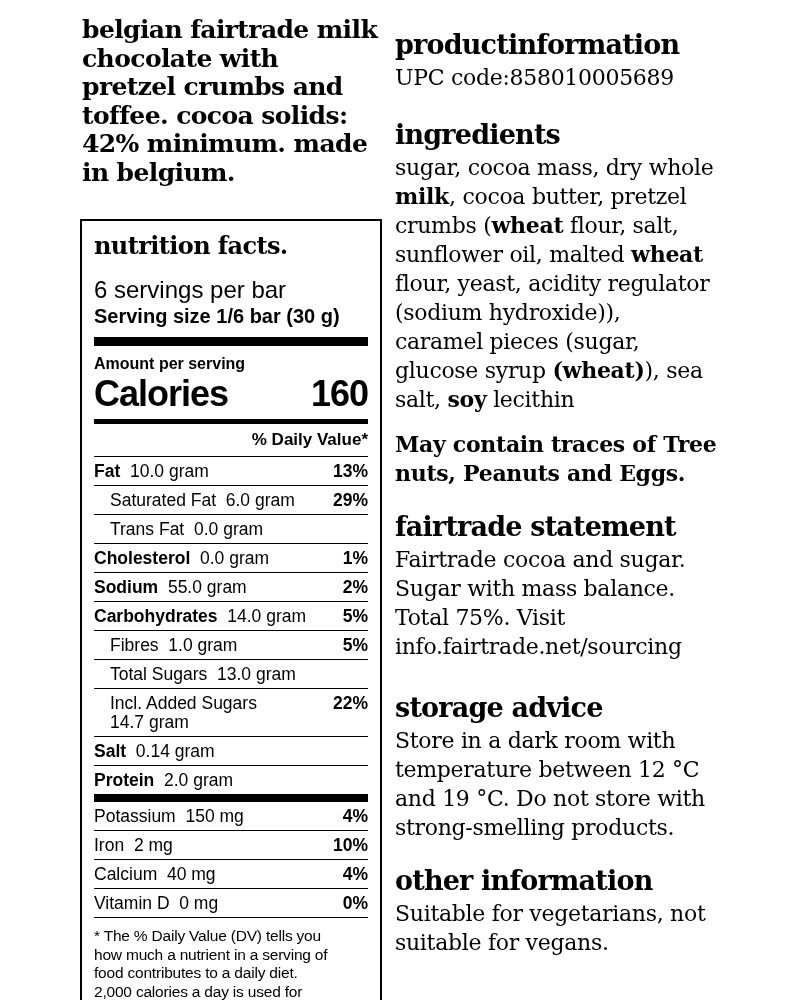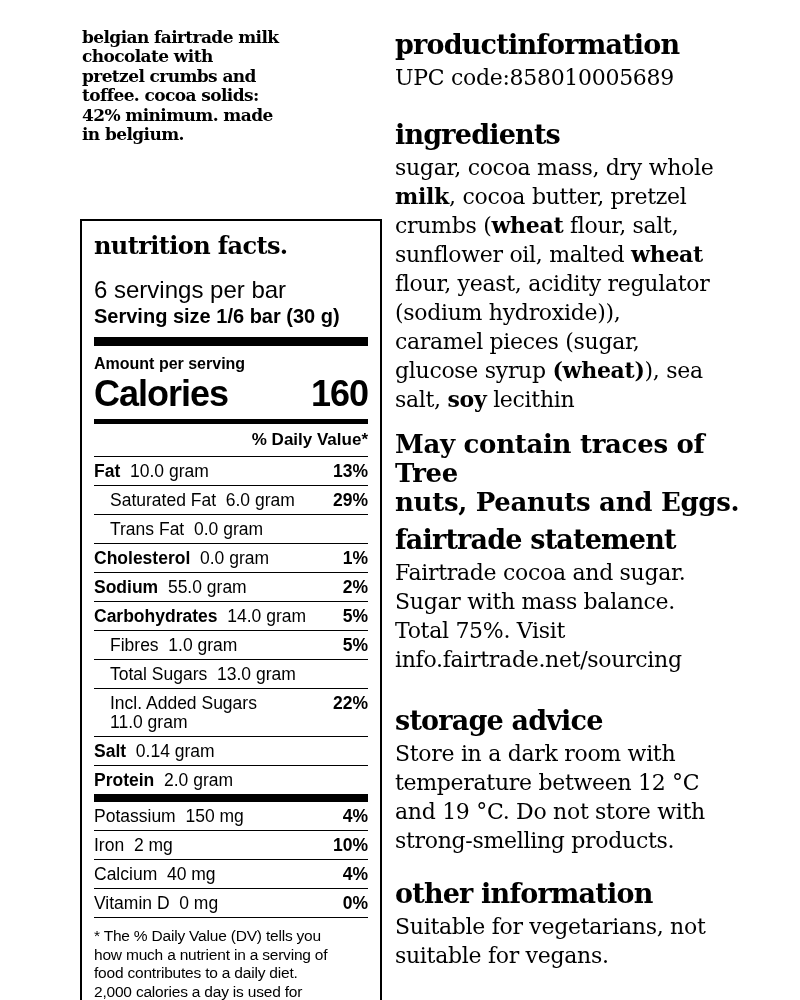--- a/index.html
+++ b/index.html
@@ -4,23 +4,23 @@
 <style>
   html,body{margin:0;padding:0;}
   body{
     width:800px;height:1000px;background:#ffffff;color:#000;
     position:relative;font-family:"Liberation Sans",sans-serif;
     -webkit-font-smoothing:antialiased;
   }
 
   
   .desc{
-    position:absolute;left:82px;top:28px;width:320px;
+    position:absolute;left:82px;top:16px;width:320px;
     font-family:"DejaVu Serif",serif;font-weight:700;
-    font-size:17px;line-height:1.14;letter-spacing:-0.6px;
+    font-size:25px;line-height:1.14;letter-spacing:-0.6px;
     white-space:pre-line;
   }
 
   
   .nbox{
     position:absolute;left:80px;top:219px;width:274px;min-height:712px;
     border:2px solid #000;padding:8px 12px 12px;background:#fff;
   }
   .ntitle{font-family:"DejaVu Serif",serif;font-weight:700;font-size:24px;
     letter-spacing:-0.6px;margin:2px 0 16px;}
@@ -46,21 +46,21 @@
 
   
   .rcol{position:absolute;left:395px;top:28px;width:352px;
     font-family:"DejaVu Serif",serif;}
   .rhead{font-weight:700;font-size:27px;line-height:33px;margin:0;
     letter-spacing:-0.8px;}
   .rbody{font-size:22px;line-height:29px;margin:2px 0 0;white-space:pre-line;
     letter-spacing:-0.3px;}
   .sec-prod{margin-bottom:26px;}
   .sec-ing{margin-bottom:16px;}
-  .allergen{font-weight:700;margin-bottom:6px;font-size:26px;line-height:29px;
+  .allergen{font-weight:700;margin-bottom:22px;font-size:22px;line-height:29px;
     white-space:pre-line;letter-spacing:-0.3px;}
   .sec-fair{margin-bottom:30px;}
   .sec-store{margin-bottom:22px;}
 </style>
 </head>
 <body>
 
 <div class="desc">belgian fairtrade milk
 chocolate with
 pretzel crumbs and
@@ -108,21 +108,21 @@
       <div class="nrow ind">
         <span class="nlabel"><span>Fibres</span><span>&nbsp; 1.0 gram</span></span>
         <span class="ndv">5%</span>
       </div>
       <div class="nrow ind">
         <span class="nlabel"><span>Total Sugars</span><span>&nbsp; 13.0 gram</span></span>
         <span class="ndv"></span>
       </div>
       <div class="nrow ind">
         <span class="nlabel stacked">Incl. Added Sugars
-11.0 gram</span>
+14.7 gram</span>
         <span class="ndv">22%</span>
       </div>
       <div class="nrow">
         <span class="nlabel"><span style="font-weight: 700;">Salt</span><span>&nbsp; 0.14 gram</span></span>
         <span class="ndv"></span>
       </div>
       <div class="nrow">
         <span class="nlabel"><span style="font-weight: 700;">Protein</span><span>&nbsp; 2.0 gram</span></span>
         <span class="ndv"></span>
       </div>

